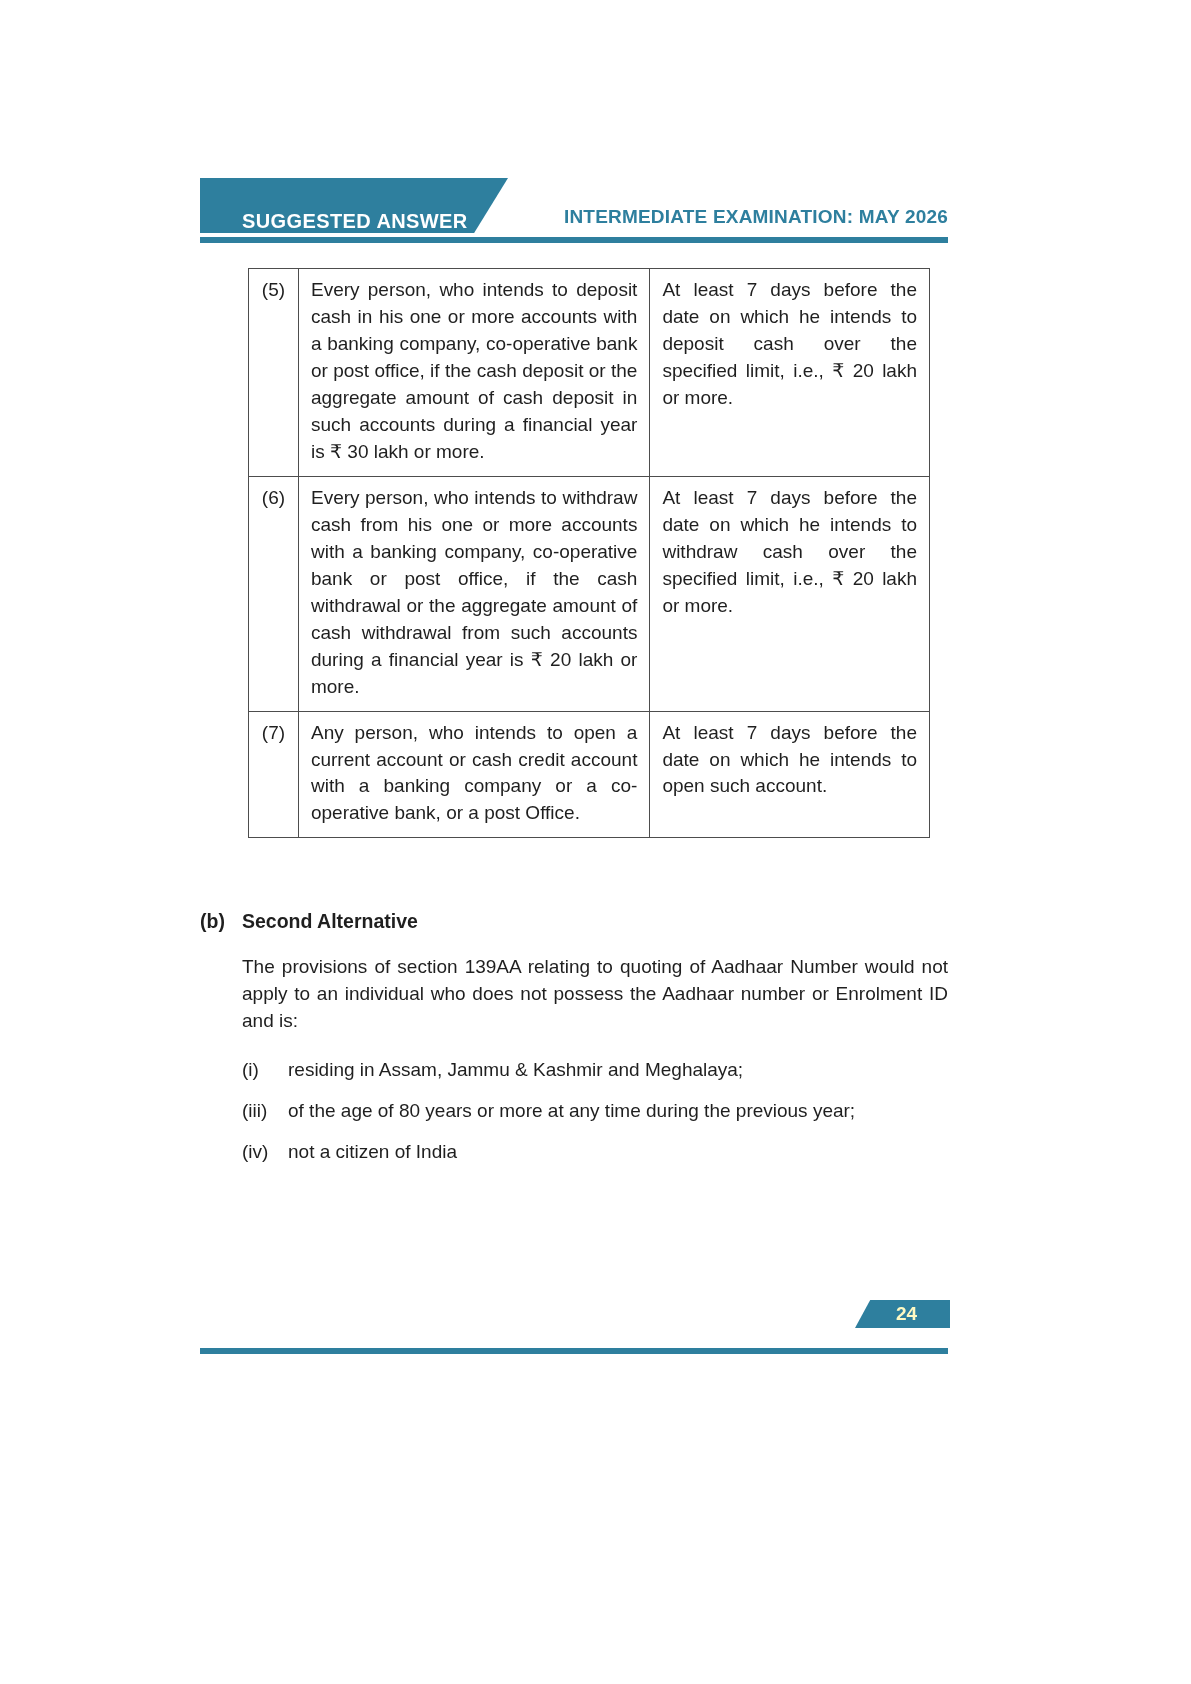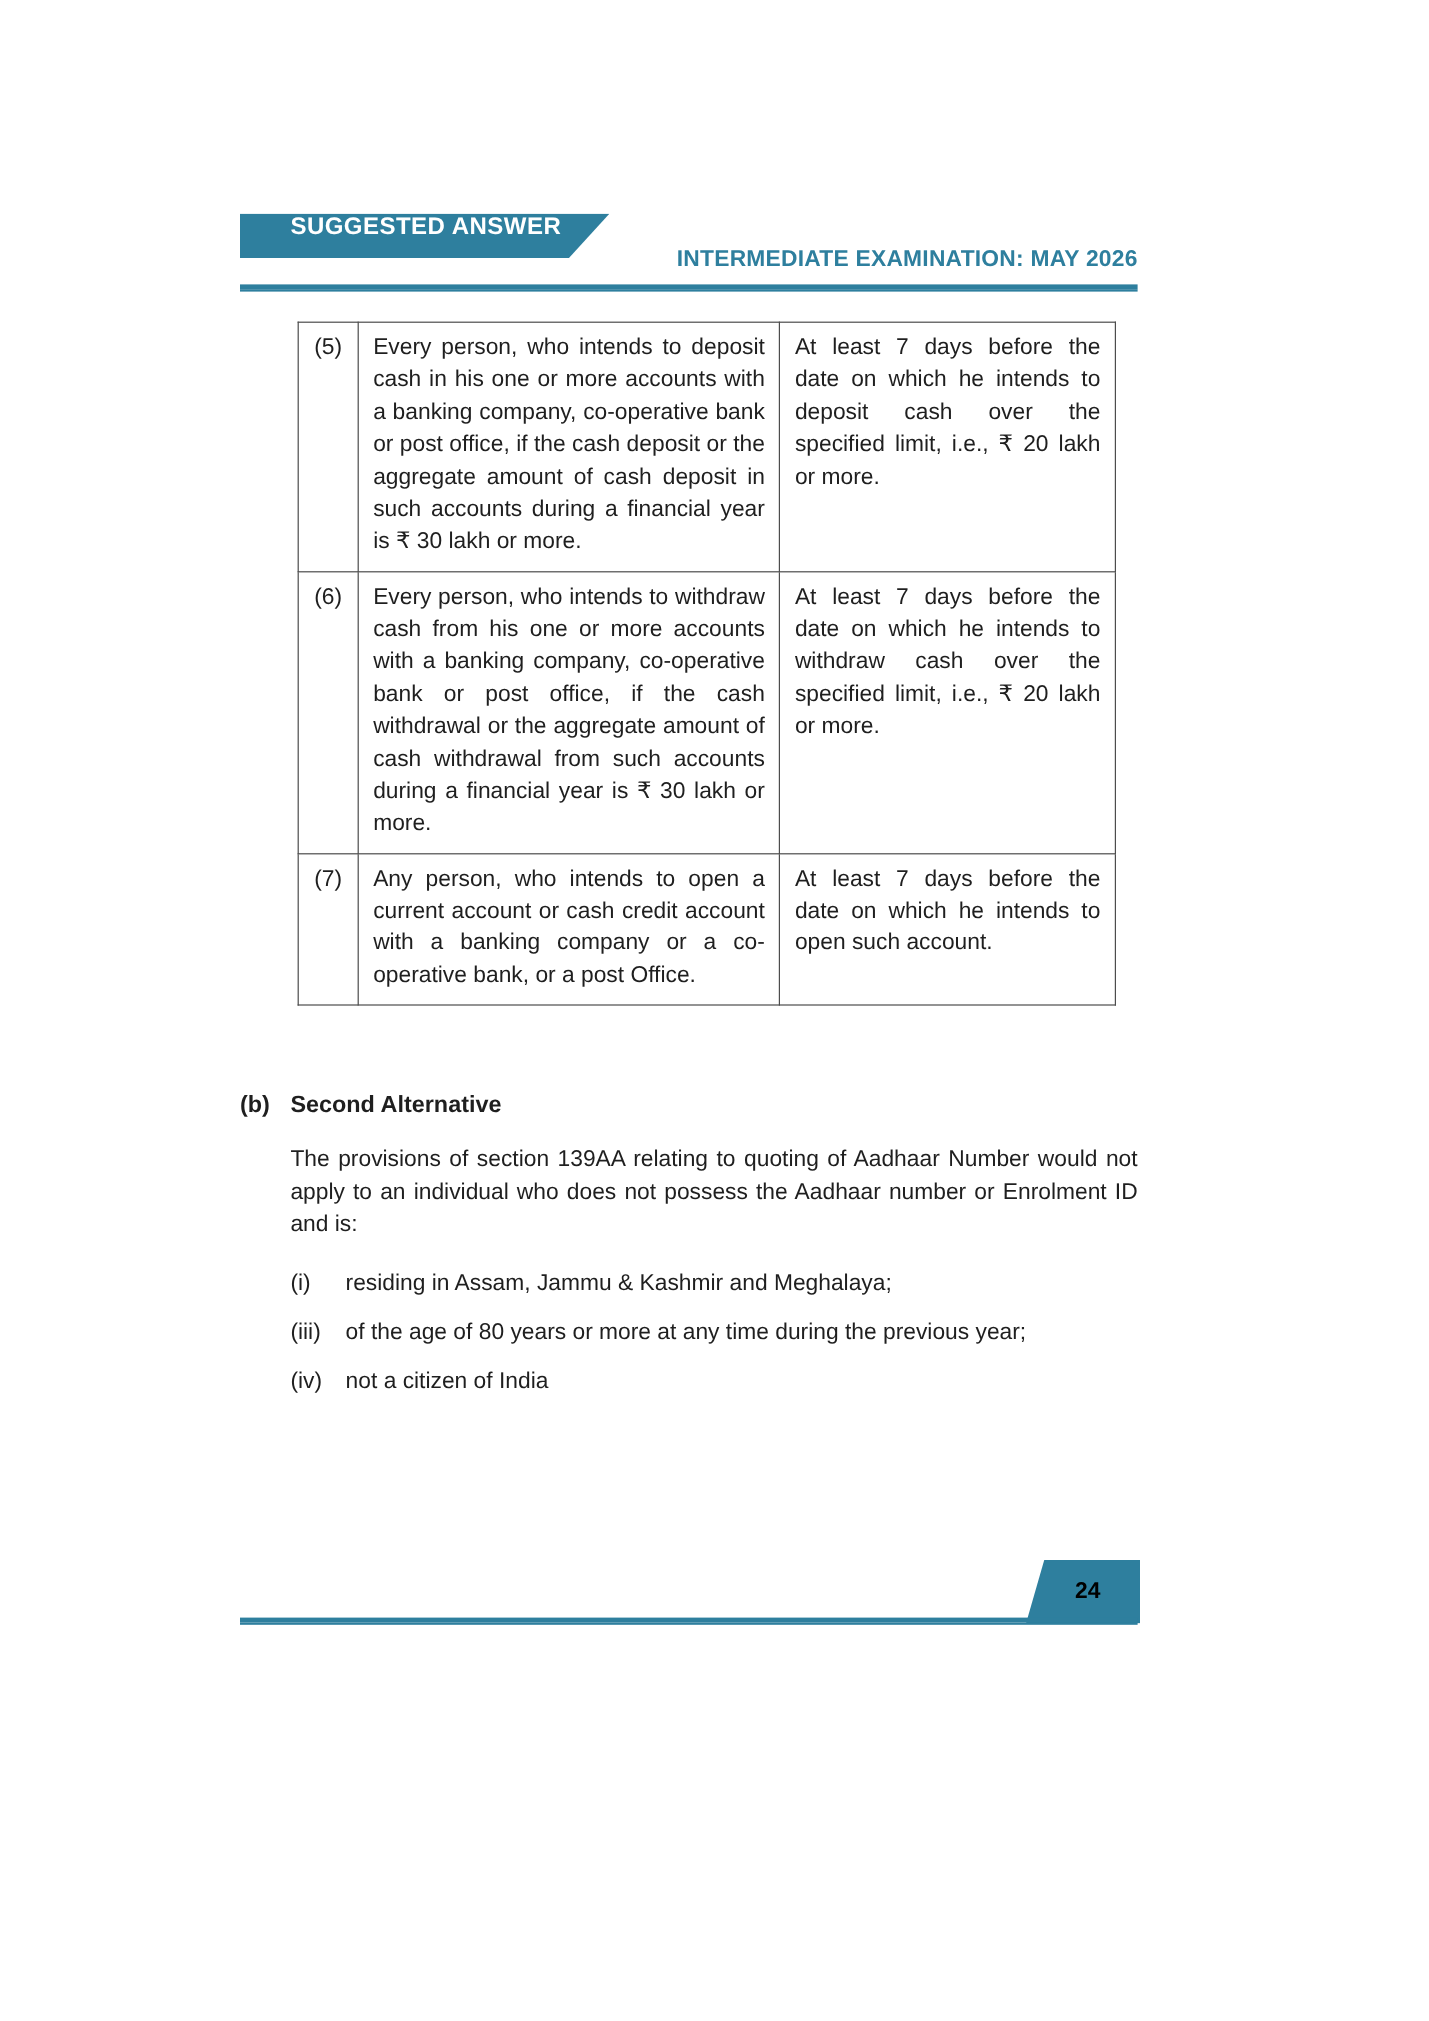--- a/index.html
+++ b/index.html
@@ -14,25 +14,25 @@
     height: 1684px;
     background: #ffffff;
     overflow: hidden;
   }
   
   .header-banner {
     position: absolute;
     left: 200px;
     top: 178px;
     width: 308px;
-    height: 37px;
+    height: 55px;
     background: #2e7f9e;
     clip-path: polygon(0 0, 100% 0, 89% 100%, 0 100%);
     display: flex;
-    align-items: flex-start;
+    align-items: flex-end;
     padding-left: 42px;
     color: #ffffff;
     font-weight: bold;
     font-size: 20px;
     letter-spacing: 0.4px;
   }
   .header-title {
     position: absolute;
     top: 206px;
     right: 243px;
@@ -103,24 +103,24 @@
     margin-bottom: 14px;
   }
   .list-item .li-num { width: 46px; flex: 0 0 46px; }
 
   
   .page-badge {
     position: absolute;
     left: 855px;
     top: 1300px;
     width: 95px;
-    height: 53px;
+    height: 28px;
     background: #2e7f9e;
     clip-path: polygon(16% 0, 100% 0, 100% 100%, 0 100%);
-    color: #000000;
+    color: #fef9c3;
     font-weight: bold;
     font-size: 19px;
     display: flex;
     align-items: center;
     justify-content: center;
     padding-left: 8px;
   }
 </style>
 </head>
 <body>
@@ -135,21 +135,21 @@
 
   <table class="content-table">
     <tbody>
       <tr>
         <td class="num">(5)</td>
         <td class="left">Every person, who intends to deposit cash in his one or more accounts with a banking company, co-operative bank or post office, if the cash deposit or the aggregate amount of cash deposit in such accounts during a financial year is ₹ 30 lakh or more.</td>
         <td class="right">At least 7 days before the date on which he intends to deposit cash over the specified limit, i.e., ₹ 20 lakh or more.</td>
       </tr>
       <tr>
         <td class="num">(6)</td>
-        <td class="left">Every person, who intends to withdraw cash from his one or more accounts with a banking company, co-operative bank or post office, if the cash withdrawal or the aggregate amount of cash withdrawal from such accounts during a financial year is ₹ 30 lakh or more.</td>
+        <td class="left">Every person, who intends to withdraw cash from his one or more accounts with a banking company, co-operative bank or post office, if the cash withdrawal or the aggregate amount of cash withdrawal from such accounts during a financial year is ₹ 20 lakh or more.</td>
         <td class="right">At least 7 days before the date on which he intends to withdraw cash over the specified limit, i.e., ₹ 20 lakh or more.</td>
       </tr>
       <tr>
         <td class="num">(7)</td>
         <td class="left">Any person, who intends to open a current account or cash credit account with a banking company or a co-operative bank, or a post Office.</td>
         <td class="right">At least 7 days before the date on which he intends to open such account.</td>
       </tr>
     </tbody>
   </table>
 

